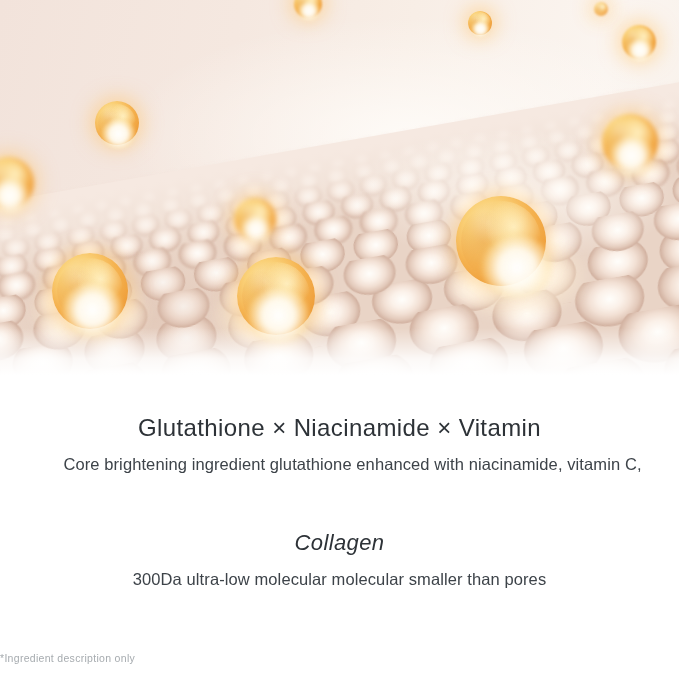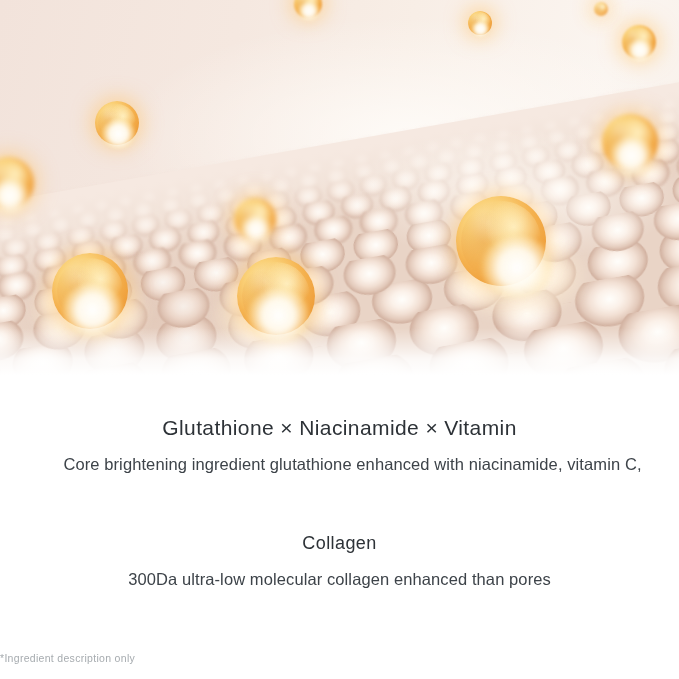--- a/index.html
+++ b/index.html
@@ -60,24 +60,24 @@
   .blur-s{filter:blur(1.2px);} .blur-m{filter:blur(2px);} .blur-l{filter:blur(2.6px);}
   .pool{
     position:absolute;border-radius:50%;
     background:radial-gradient(ellipse, rgba(255,250,240,0.95) 0%, rgba(255,240,214,0.55) 45%, rgba(255,240,214,0) 72%);
     filter:blur(4px);
   }
   
   .copy{position:absolute;left:0;top:379px;width:679px;height:300px;background:#ffffff;}
   .heading{
     position:absolute;left:0;width:100%;text-align:center;
-    font-size:21px;line-height:22px;font-weight:400;color:#2d3237;letter-spacing:0.4px;
+    font-size:24px;line-height:22px;font-weight:400;color:#2d3237;letter-spacing:0.4px;
   }
   .h-bright{top:38px;}   
-  .h-collagen{top:153px;font-size:18px;} 
+  .h-collagen{top:153px;font-size:22px;font-style:italic;} 
   .body-text{
     position:absolute;left:0;width:100%;text-align:center;
     font-size:16.5px;line-height:25px;font-weight:400;color:#3d4349;letter-spacing:0.1px;
   }
   .b-bright{top:73px;margin-left:13px;}   
   .b-collagen{top:188px;}
   .footnote{
     position:absolute;left:0;top:273px;width:100%;text-align:left; 
     font-size:10.5px;line-height:13px;color:#a6abaf;letter-spacing:0.3px;
   }
@@ -150,18 +150,18 @@
     <div class="hero-bottom-fade"></div>
   </div>
 
   <div class="copy">
     <div class="heading h-bright">Glutathione × Niacinamide × Vitamin</div>
     <div class="body-text b-bright">
       <div>Core brightening ingredient glutathione enhanced with niacinamide, vitamin C,</div>
     </div>
     <div class="heading h-collagen">Collagen</div>
     <div class="body-text b-collagen">
-      <div>300Da ultra-low molecular collagen enhanced than pores</div>
+      <div>300Da ultra-low molecular molecular smaller than pores</div>
     </div>
     <div class="footnote">*Ingredient description only</div>
   </div>
 
 </div>
 
 </body></html>

